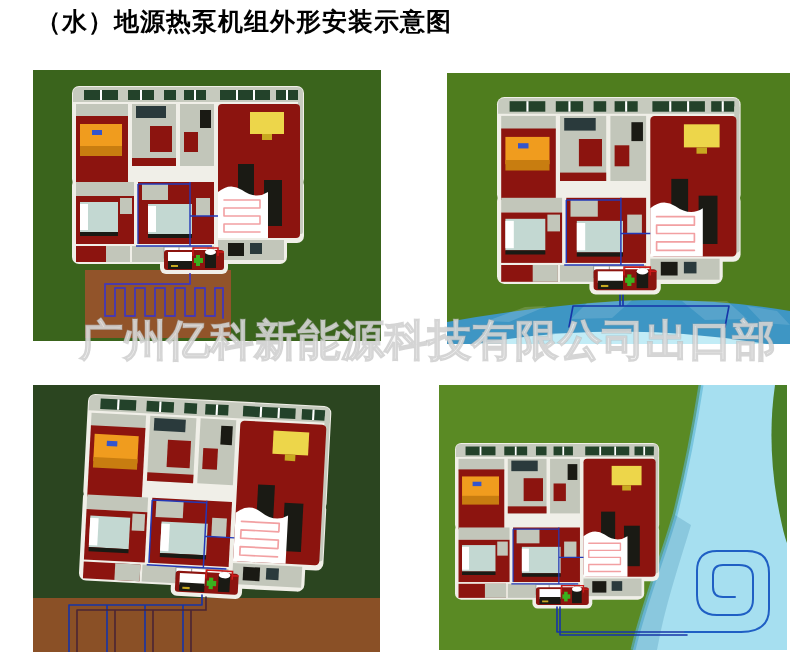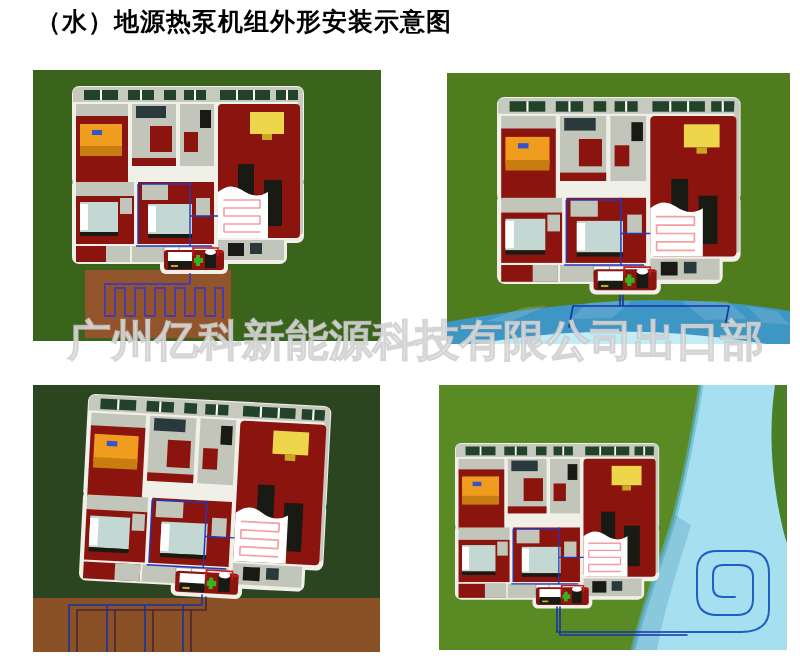--- a/index.html
+++ b/index.html
@@ -2,21 +2,21 @@
 <html style="--panel1-grass: #3a641c; --panel1-soil: #92542a; --panel2-grass: #4f7d1e; --panel2-water: #3e96c4; --panel2-water-light: #c2ecf6; --panel3-grass: #2b4520; --panel3-soil: #8a5026; --panel4-grass: #5a8a24; --panel4-river: #a6dff0; --panel4-bank-green: #4a7f28; --house-wall: #f0efe8; --house-wall-top: #c6cabe; --floor-red: #8c140f; --floor-gray: #c2c6ba; --window-green: #23422a; --furniture-orange: #f09c1e; --furniture-yellow: #edd64a; --furniture-black: #1a1a14; --bed-gray: #c3d8d2; --pipe-blue: #2338b8; --pipe-red: #cc1a1a; --loop-purple: #4a3aaa; --coil-pink: #f2a0a2; --spiral-blue: #1f5fc4; --watermark: rgba(255,255,255,0.78); --title-text: #000000;"><head>
 <meta charset="utf-8">
 <style>
   html,body{margin:0;padding:0;background:#ffffff;}
   .canvas{position:relative;width:800px;height:660px;background:#fff;overflow:hidden;
           font-family:"Liberation Sans","DejaVu Sans",sans-serif;}
   .title{position:absolute;left:36px;top:5px;font-size:25px;font-weight:700;
          color:#000;letter-spacing:1px;white-space:nowrap;}
   .panel{position:absolute;}
   .panel svg{display:block;width:100%;height:100%;}
-  .watermark{position:absolute;left:68px;top:312px;z-index:5;font-size:43px;font-weight:700;
+  .watermark{position:absolute;left:80px;top:312px;z-index:5;font-size:43px;font-weight:700;
              white-space:nowrap;letter-spacing:0.5px;color:var(--watermark,rgba(255,255,255,0.78));
              -webkit-text-stroke:1.2px rgba(170,170,170,0.45);
              text-shadow:0 0 1px rgba(160,160,160,0.35);pointer-events:none;}
   .p1{left:33px;top:70px;width:348px;height:271px;}
   .p2{left:447px;top:73px;width:343px;height:271px;}
   .p3{left:33px;top:385px;width:347px;height:267px;}
   .p4{left:439px;top:385px;width:348px;height:265px;}
 
   
   .s-wall{fill:var(--house-wall,#f0efe8);}

